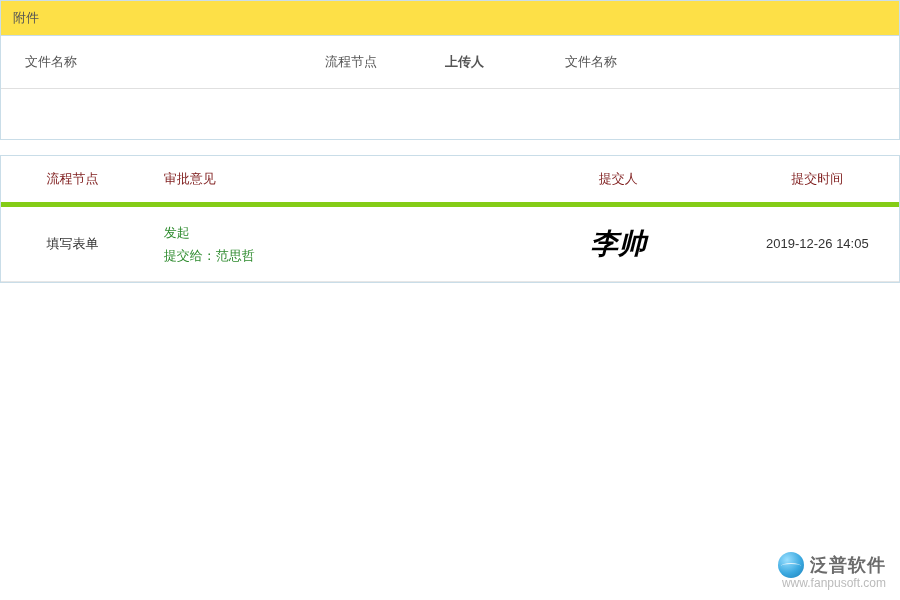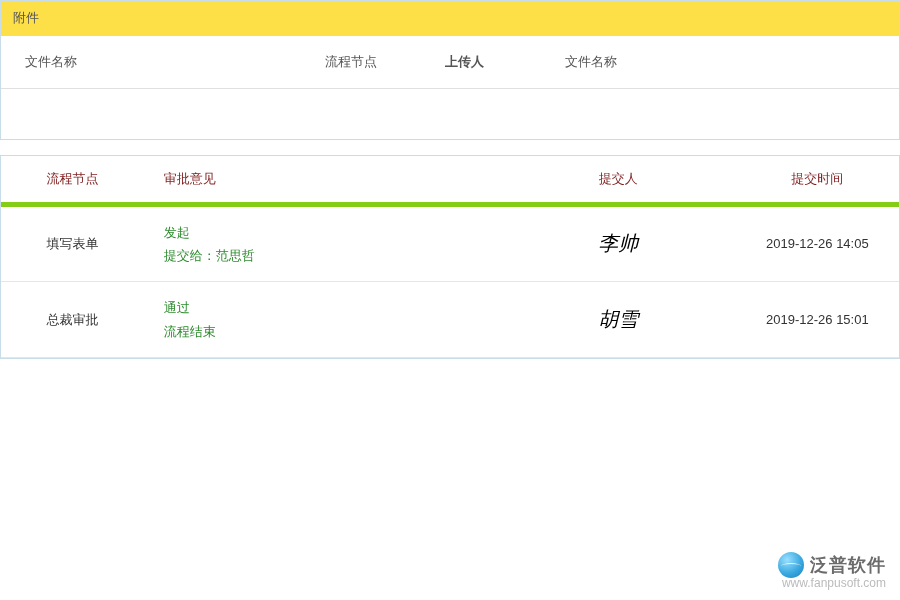--- a/index.html
+++ b/index.html
@@ -65,22 +65,22 @@
     .approval-table th:nth-child(3),
     .approval-table td:nth-child(3) { width: 230px; }
     .approval-table th:nth-child(4),
     .approval-table td:nth-child(4) { width: 160px; }
     .opinion-line {
       color: #2e8b2e;
       line-height: 1.8;
     }
     .signature {
       font-family: "Brush Script MT", cursive;
-      font-size: 20px;
-      font-weight: normal;
+      font-size: 28px;
+      font-weight: bold;
       color: #000;
       font-style: italic;
       text-align: right;
     }
     .sig-strike {
       text-decoration: line-through;
       text-decoration-thickness: 2px;
     }
     .footer-logo {
       position: absolute;
@@ -159,29 +159,20 @@
     <tbody id="approval-body">
         <tr>
           <td>填写表单</td>
           <td>
             <div class="opinion-line">发起</div>
             <div class="opinion-line">提交给：范思哲</div>
           </td>
           <td><span class="signature">李帅</span></td>
           <td>2019-12-26 14:05</td>
         </tr>
-        <tr>
-          <td>总裁审批</td>
-          <td>
-            <div class="opinion-line">通过</div>
-            <div class="opinion-line">流程结束</div>
-          </td>
-          <td><span class="signature">胡雪</span></td>
-          <td>2019-12-26 15:01</td>
-        </tr>
       </tbody>
   </table>
 </div>
 
 <div class="footer-logo">
   <div class="logo-row">
     <div class="logo-ball"></div>
     <div class="logo-text">泛普软件</div>
   </div>
   <div class="logo-url">www.fanpusoft.com</div>

